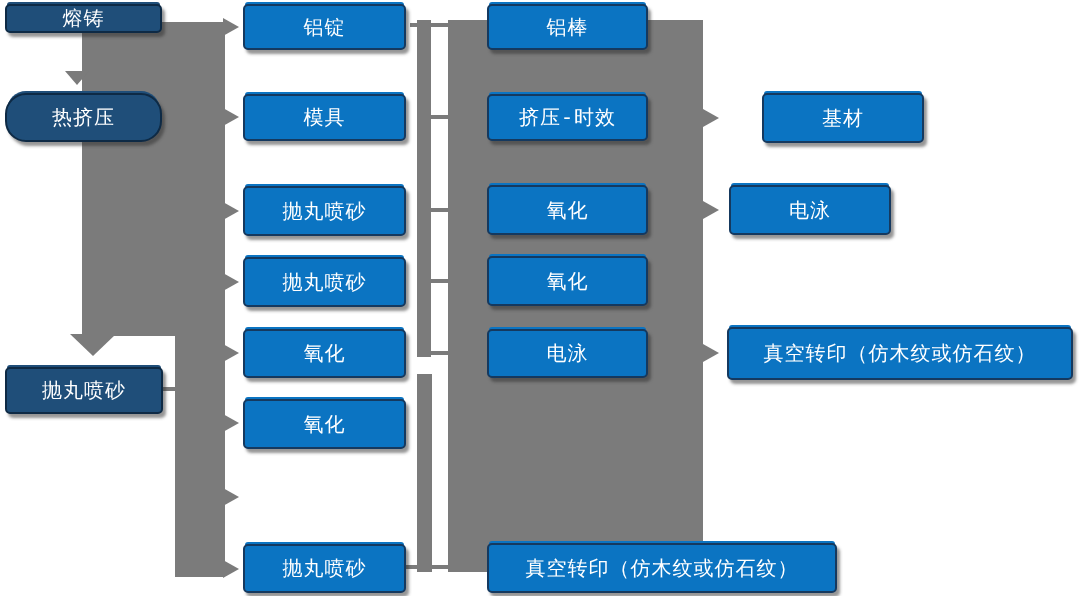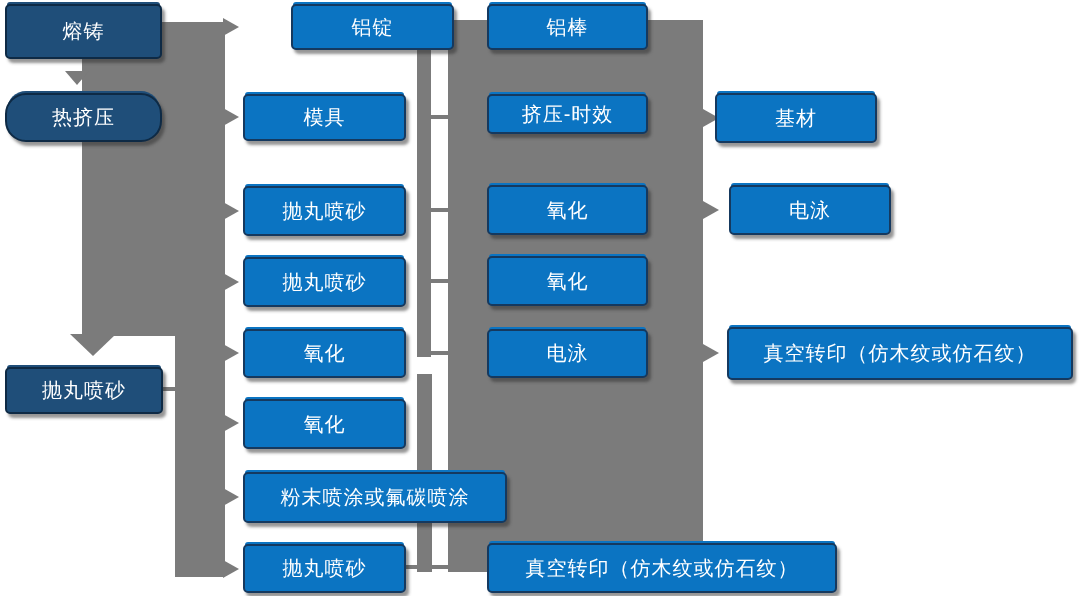--- a/index.html
+++ b/index.html
@@ -85,37 +85,36 @@
   <div class="arr-r" style="left:223px;top:488px;"></div>
   <div class="arr-r" style="left:223px;top:560px;"></div>
 
   <div class="arr-r" style="left:703px;top:109px;"></div>
   <div class="arr-r" style="left:703px;top:201px;"></div>
   <div class="arr-r" style="left:703px;top:344px;"></div>
 
   <div class="arr-d small" style="left:65px;top:71px;"></div>
   <div class="arr-d big" style="left:70px;top:334px;"></div>
 
-  <div class="node dark" style="left:5px;top:4px;width:157px;height:55px;">熔铸</div>
+  <div class="node dark" style="left:5px;top:4px;width:157px;height:29px;">熔铸</div>
   <div class="node dark" style="left:5px;top:93px;width:157px;height:49px;border-radius:21px;">热挤压</div>
   <div class="node dark" style="left:5px;top:367px;width:158px;height:47px;">抛丸喷砂</div>
 
-  <div class="node" style="left:243px;top:4px;width:163px;height:46px;margin-left:48px;">铝锭</div>
+  <div class="node" style="left:243px;top:4px;width:163px;height:46px;">铝锭</div>
   <div class="node" style="left:243px;top:94px;width:163px;height:47px;text-align:right;">模具</div>
   <div class="node" style="left:243px;top:186px;width:163px;height:50px;">抛丸喷砂</div>
   <div class="node" style="left:243px;top:257px;width:163px;height:50px;">抛丸喷砂</div>
   <div class="node" style="left:243px;top:329px;width:163px;height:49px;">氧化</div>
   <div class="node" style="left:243px;top:399px;width:163px;height:50px;">氧化</div>
-  <div class="node" style="left:243px;top:472px;width:264px;height:51px;">粉末喷涂或氟碳喷涂</div>
   <div class="node" style="left:243px;top:544px;width:163px;height:49px;">抛丸喷砂</div>
 
   <div class="node" style="left:487px;top:4px;width:161px;height:46px;">铝棒</div>
-  <div class="node" style="left:487px;top:94px;width:161px;height:40px;">挤压-时效</div>
+  <div class="node" style="left:487px;top:94px;width:161px;height:47px;font-family:Liberation Mono, monospace;">挤压-时效</div>
   <div class="node" style="left:487px;top:185px;width:161px;height:50px;">氧化</div>
   <div class="node" style="left:487px;top:256px;width:161px;height:50px;">氧化</div>
   <div class="node" style="left:487px;top:329px;width:161px;height:49px;">电泳</div>
   <div class="node" style="left:487px;top:543px;width:350px;height:50px;">真空转印（仿木纹或仿石纹）</div>
 
-  <div class="node" style="left:715px;top:93px;width:162px;height:50px;">基材</div>
+  <div class="node" style="left:762px;top:93px;width:162px;height:50px;">基材</div>
   <div class="node" style="left:729px;top:185px;width:162px;height:50px;">电泳</div>
   <div class="node" style="left:727px;top:327px;width:346px;height:53px;">真空转印（仿木纹或仿石纹）</div>
 
 </div>
 
 </body></html>

